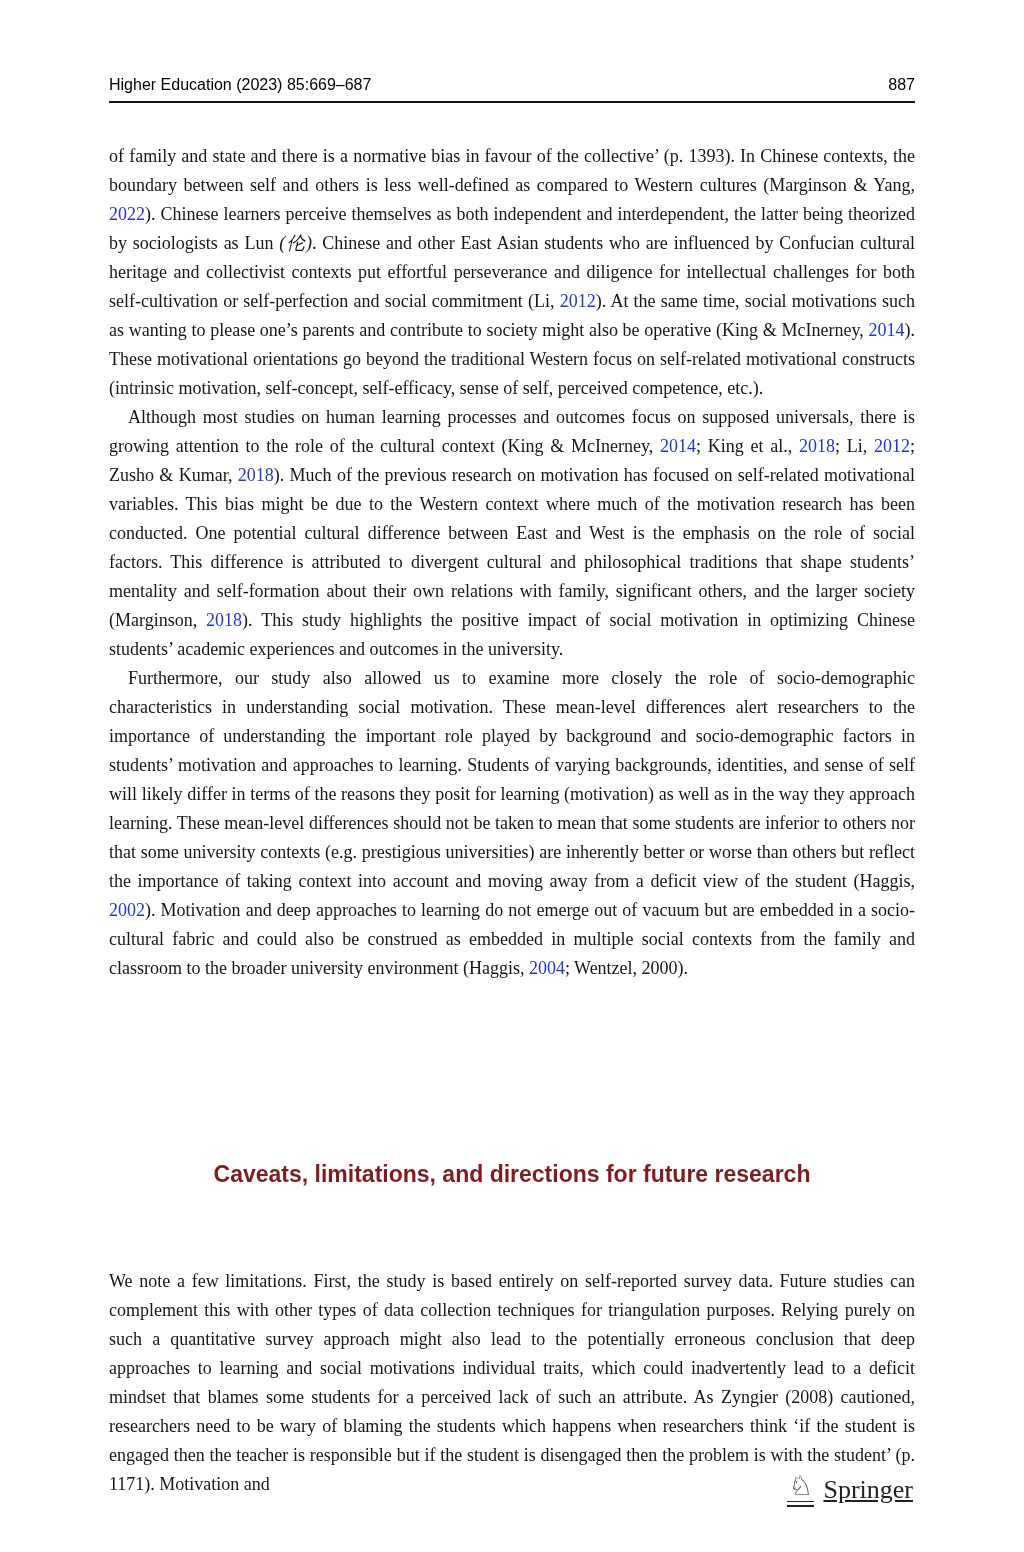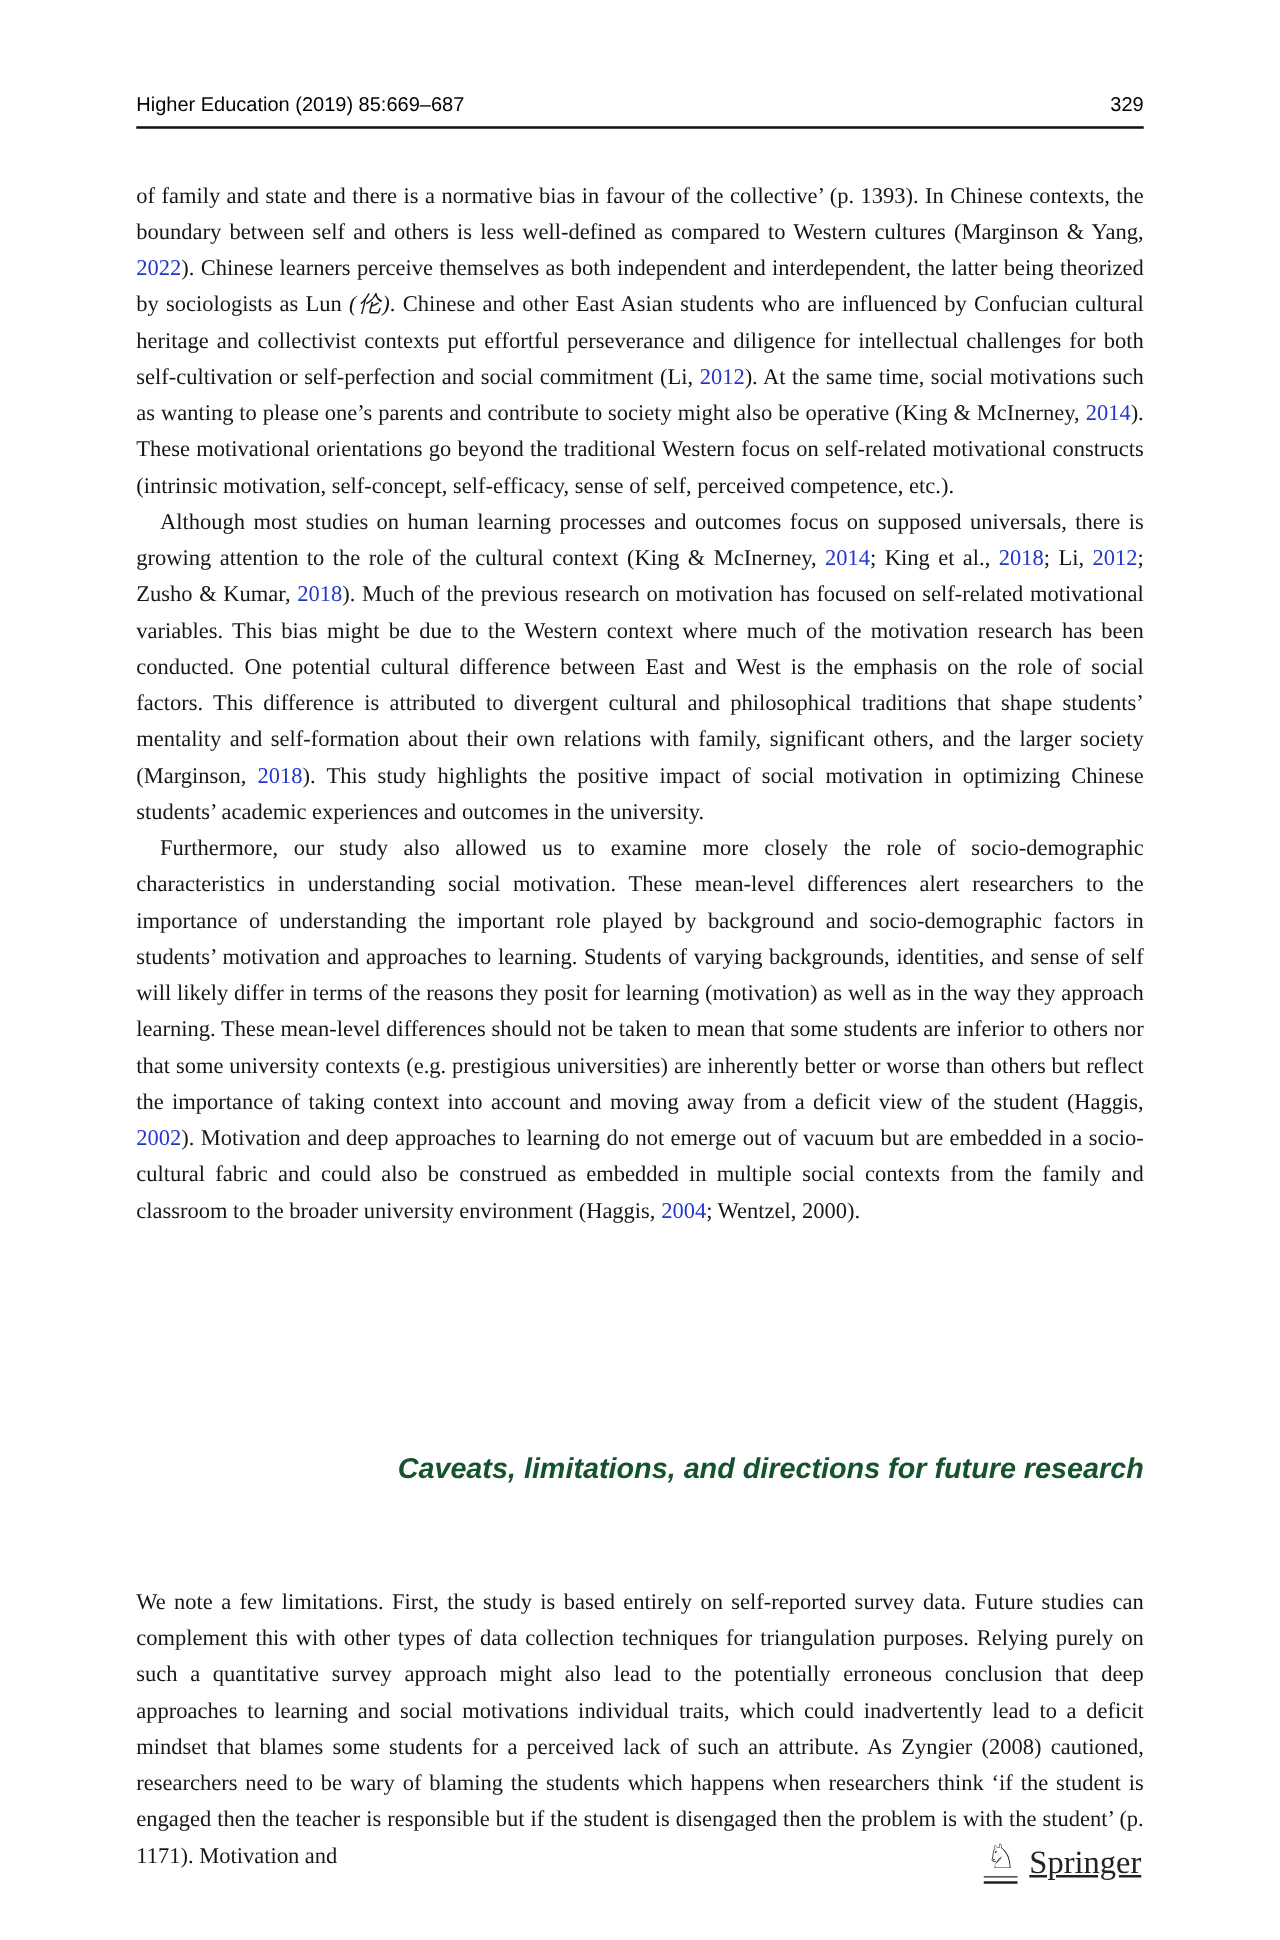--- a/index.html
+++ b/index.html
@@ -52,23 +52,22 @@
   }
   .section-heading {
     position: absolute;
     left: 109px;
     width: 806px;
     top: 1139px;
     font-family: "Liberation Sans", sans-serif;
     font-weight: bold;
     font-size: 23px;
     line-height: 32px;
-    color: #14532d;
-    text-align: right;
-    font-style: italic;
+    color: #7f1d1d;
+    text-align: center;
   }
   .publisher-footer {
     position: absolute;
     top: 1472px;
     right: 111px;
     display: flex;
     align-items: center;
     gap: 9px;
     color: #222222;
   }
@@ -98,22 +97,22 @@
     color: #222222;
     text-decoration: underline;
   }
 </style>
 </head>
 <body>
 
 <div class="page">
 
   <div class="running-header">
-    <span>Higher Education (2019) 85:669–687</span>
-    <span>329</span>
+    <span>Higher Education (2023) 85:669–687</span>
+    <span>887</span>
   </div>
   <div class="header-rule"></div>
 
   <div class="body-text content-top">
     <p><span>of family and state and there is a normative bias in favour of the collective’ (p. 1393). In Chinese contexts, the boundary between self and others is less well-defined as compared to Western cultures (Marginson &amp; Yang, </span><a class="cite-link" href="#">2022</a><span>). Chinese learners perceive themselves as both independent and interdependent, the latter being theorized by sociologists as Lun </span><i>(伦)</i><span>. Chinese and other East Asian students who are influenced by Confucian cultural heritage and collectivist contexts put effortful perseverance and diligence for intellectual challenges for both self-cultivation or self-perfection and social commitment (Li, </span><a class="cite-link" href="#">2012</a><span>). At the same time, social motivations such as wanting to please one’s parents and contribute to society might also be operative (King &amp; McInerney, </span><a class="cite-link" href="#">2014</a><span>). These motivational orientations go beyond the traditional Western focus on self-related motivational constructs (intrinsic motivation, self-concept, self-efficacy, sense of self, perceived competence, etc.).</span></p>
     <p class="indented"><span>Although most studies on human learning processes and outcomes focus on supposed universals, there is growing attention to the role of the cultural context (King &amp; McInerney, </span><a class="cite-link" href="#">2014</a><span>; King et al., </span><a class="cite-link" href="#">2018</a><span>; Li, </span><a class="cite-link" href="#">2012</a><span>; Zusho &amp; Kumar, </span><a class="cite-link" href="#">2018</a><span>). Much of the previous research on motivation has focused on self-related motivational variables. This bias might be due to the Western context where much of the motivation research has been conducted. One potential cultural difference between East and West is the emphasis on the role of social factors. This difference is attributed to divergent cultural and philosophical traditions that shape students’ mentality and self-formation about their own relations with family, significant others, and the larger society (Marginson, </span><a class="cite-link" href="#">2018</a><span>). This study highlights the positive impact of social motivation in optimizing Chinese students’ academic experiences and outcomes in the university.</span></p>
     <p class="indented"><span>Furthermore, our study also allowed us to examine more closely the role of socio-demographic characteristics in understanding social motivation. These mean-level differences alert researchers to the importance of understanding the important role played by background and socio-demographic factors in students’ motivation and approaches to learning. Students of varying backgrounds, identities, and sense of self will likely differ in terms of the reasons they posit for learning (motivation) as well as in the way they approach learning. These mean-level differences should not be taken to mean that some students are inferior to others nor that some university contexts (e.g. prestigious universities) are inherently better or worse than others but reflect the importance of taking context into account and moving away from a deficit view of the student (Haggis, </span><a class="cite-link" href="#">2002</a><span>). Motivation and deep approaches to learning do not emerge out of vacuum but are embedded in a socio-cultural fabric and could also be construed as embedded in multiple social contexts from the family and classroom to the broader university environment (Haggis, </span><a class="cite-link" href="#">2004</a><span>; Wentzel, 2000).</span></p>
   </div>
 
   <h2 class="section-heading">Caveats, limitations, and directions for future research</h2>

